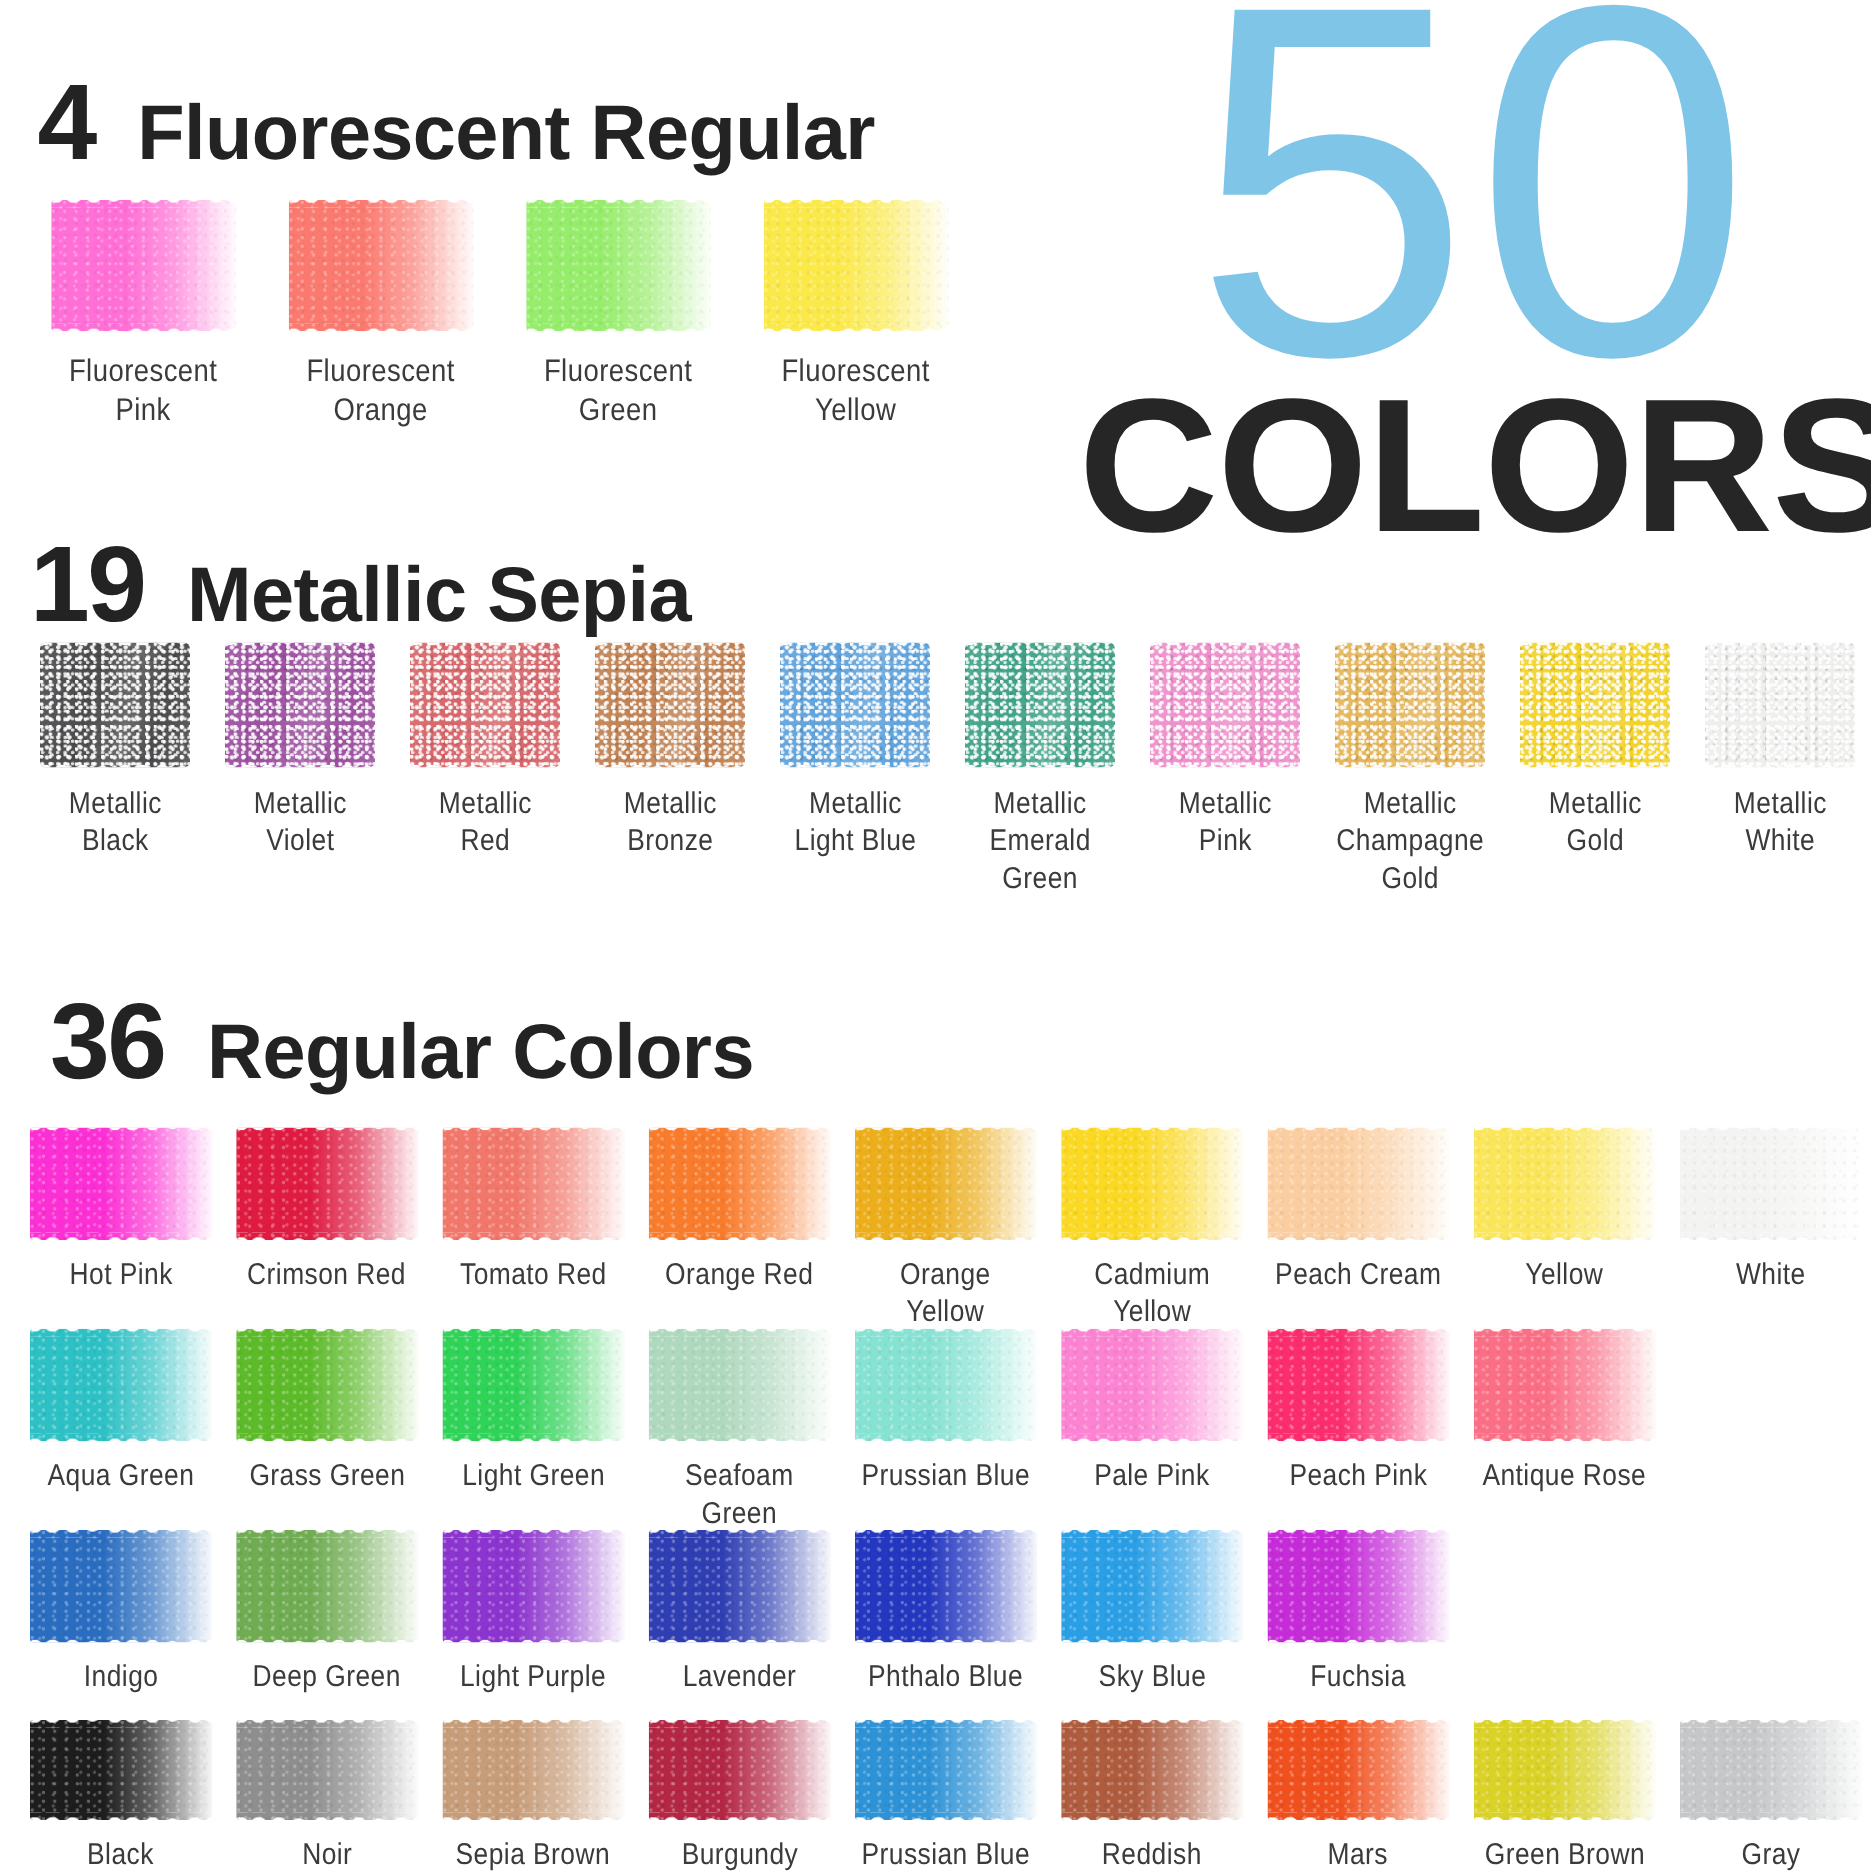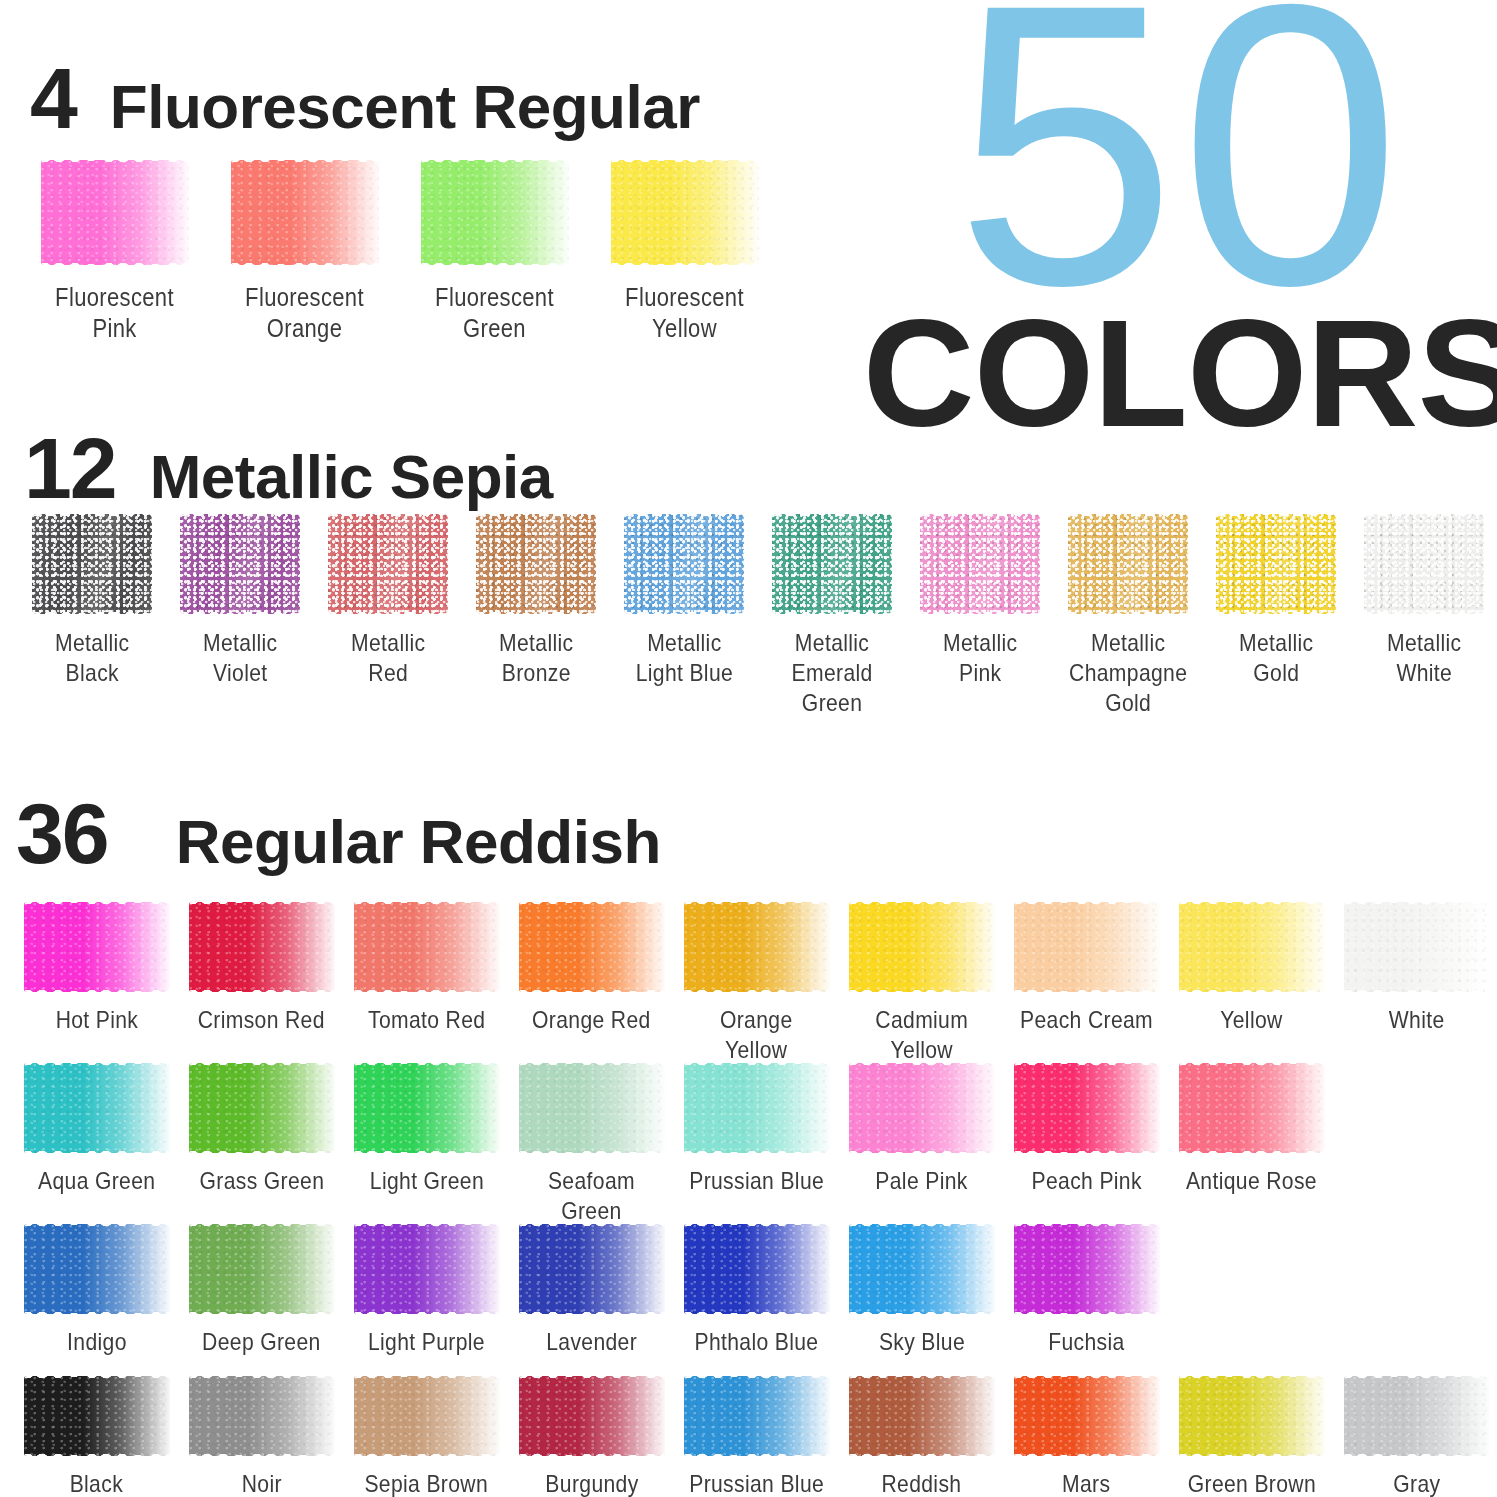--- a/index.html
+++ b/index.html
@@ -171,27 +171,27 @@
   <span class="hero-50">50</span>
   <span class="hero-colors">COLORS</span>
 </div>
 
 <div class="section-head" style="left:30px; top:55px;">
   <span class="sec-count">4</span>
   <span class="sec-title">Fluorescent Regular</span>
 </div>
 
 <div class="section-head" style="left:24px; top:425px;">
-  <span class="sec-count">12</span>
+  <span class="sec-count">19</span>
   <span class="sec-title">Metallic Sepia</span>
 </div>
 
-<div class="section-head" style="left:16px; top:790px;gap:34px;">
+<div class="section-head" style="left:40px; top:790px;">
   <span class="sec-count">36</span>
-  <span class="sec-title">Regular Reddish</span>
+  <span class="sec-title">Regular Colors</span>
 </div>
 
 <div class="grid" id="fluor-grid">
     <div class="cell">
       <div class="swatch">
         <div class="base" style="background: linear-gradient(90deg, rgb(255, 111, 214) 0%, rgb(255, 111, 214) 40%, rgb(255, 154, 226) 66%, rgb(255, 223, 246) 90%, rgb(255, 251, 254) 100%);"></div>
         <div class="grain"></div>
         <div class="edge-top"></div>
         <div class="edge-bot"></div>
       </div>

